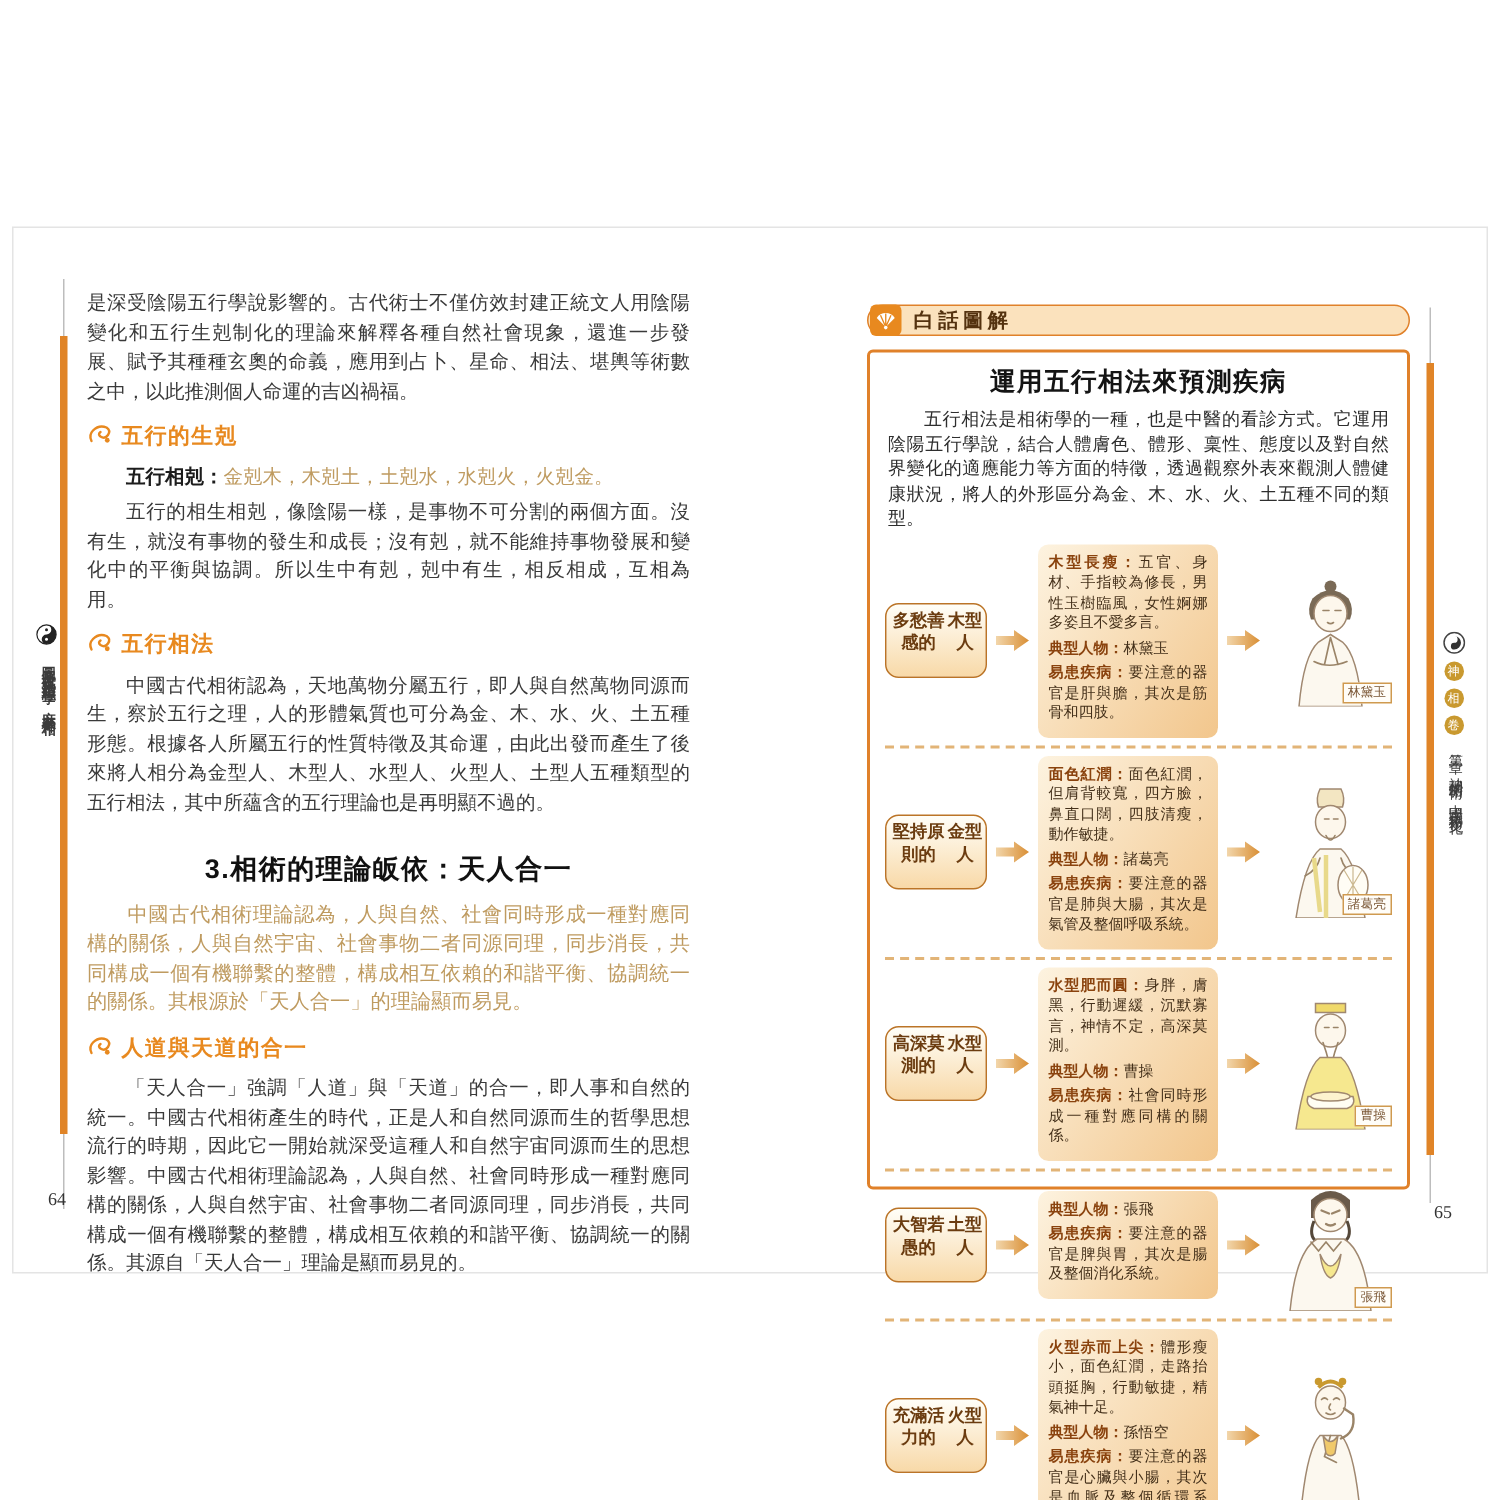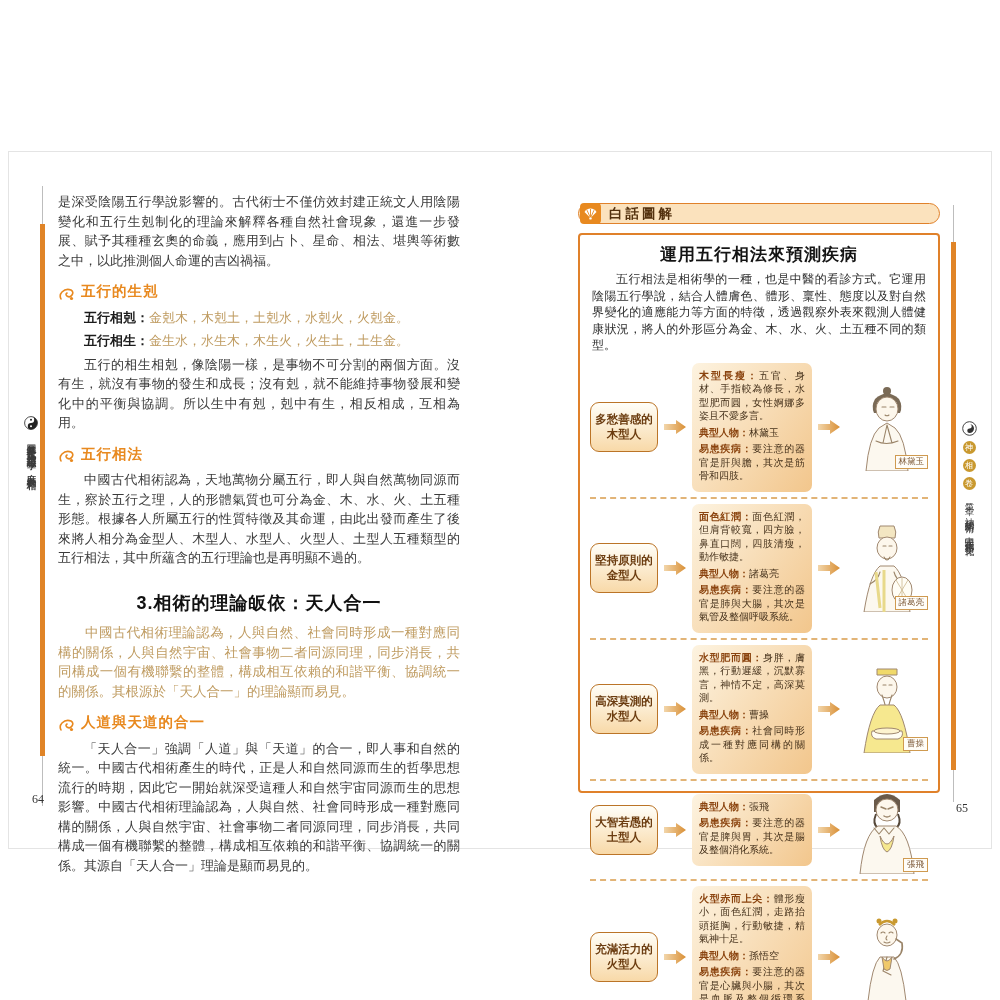--- a/index.html
+++ b/index.html
@@ -4,21 +4,21 @@
 <style>
   html,body{margin:0;padding:0;background:#fff;}
   body{width:1000px;height:1000px;position:relative;font-family:"Liberation Sans",sans-serif;color:#3a3a3a;}
   .sheet{position:absolute;left:8px;top:151px;width:982px;height:696px;background:#fff;border:1px solid #e4e4e4;}
 
   
   .leftcol{position:absolute;left:58px;top:192px;width:402px;font-size:13px;line-height:19.5px;text-align:justify;}
   .para{margin:0 0 6px 0;}
   .indent{text-indent:2em;}
   .tan{color:#bf9b60;}
-  .shead{display:flex;align-items:flex-end;gap:6px;margin:12px 0 6px 0;}
+  .shead{display:flex;align-items:flex-start;gap:6px;margin:12px 0 6px 0;}
   .shead .stitle{font-weight:bold;font-size:14.5px;color:#e8891f;letter-spacing:1px;}
   .kv{margin:4px 0 4px 2em;}
   .kv b{color:#1c1c1c;}
   .bigtitle{font-size:18px;font-weight:bold;color:#111;text-align:center;margin:26px 0 10px 0;letter-spacing:1px;}
   .pagenum{position:absolute;font-family:"Liberation Serif",serif;font-size:12px;color:#333;}
   .pn-left{left:32px;top:792px;}
   .pn-right{left:956px;top:801px;}
 
   
   .vline{position:absolute;width:1px;background:#bdbdbd;}
@@ -31,21 +31,21 @@
 
   
   .hdrbar{position:absolute;left:578px;top:203px;width:362px;height:21px;border:1.5px solid #e0812a;border-radius:13px;background:#fbe2bd;display:flex;align-items:center;box-sizing:border-box;}
   .hdricon{width:21px;height:21px;margin-left:1px;border-radius:4px;background:#e8891f;display:flex;align-items:center;justify-content:center;}
   .hdrlabel{font-size:13.5px;font-weight:bold;color:#54320f;letter-spacing:3px;margin-left:8px;}
   .bhbox{position:absolute;left:578px;top:233px;width:362px;height:560px;border:2px solid #e0812a;border-radius:4px;background:#fff;box-sizing:border-box;padding:6px 10px 4px 10px;}
   .btitle{text-align:center;font-size:17px;font-weight:bold;color:#141414;letter-spacing:1px;margin:2px 0 5px 0;}
   .bintro{font-size:12px;line-height:16.5px;text-align:justify;text-indent:2em;color:#2e2e2e;margin:0 2px 4px 2px;}
   .frow{display:flex;align-items:center;gap:5px;padding:5px 0;}
   .frow + .frow{border-top:2px dashed #e2b477;}
-  .rlabel{width:62px;min-height:40px;flex:none;border:1.5px solid #bb7427;border-radius:9px;background:linear-gradient(180deg,#fffef8,#f8d9a8);display:flex;flex-direction:column;justify-content:center;text-align:center;font-size:11.5px;font-weight:bold;color:#6b3c10;line-height:15px;padding:4px 2px;}
+  .rlabel{width:62px;min-height:40px;flex:none;border:1.5px solid #bb7427;border-radius:9px;background:linear-gradient(180deg,#fffef8,#f8d9a8);display:flex;flex-direction:row;justify-content:center;text-align:center;font-size:11.5px;font-weight:bold;color:#6b3c10;line-height:15px;padding:4px 2px;}
   .arr{flex:none;width:24px;height:18px;}
   .rpanel{flex:1;border-radius:7px;background:linear-gradient(125deg,#fdf3e0 0%,#f2c68c 100%);padding:6px 7px;font-size:10px;line-height:13.5px;color:#44301a;text-align:justify;}
   .rpanel p{margin:0 0 3px 0;}
   .rpanel .lead{font-weight:bold;color:#8a430e;}
   .rfig{flex:none;width:82px;height:88px;position:relative;}
   .cap{position:absolute;right:0;bottom:2px;border:1px solid #cf9a50;background:#fffdf8;color:#7a5634;font-size:8.5px;padding:0 3px;font-family:"Liberation Serif",serif;}
   .sketch{stroke:#9a8468;stroke-width:1.1;fill:none;stroke-linecap:round;}
 </style>
 </head>
 <body>
@@ -79,21 +79,20 @@
   <p class="para">是深受陰陽五行學說影響的。古代術士不僅仿效封建正統文人用陰陽變化和五行生剋制化的理論來解釋各種自然社會現象，還進一步發展、賦予其種種玄奧的命義，應用到占卜、星命、相法、堪輿等術數之中，以此推測個人命運的吉凶禍福。</p>
 
   <div class="shead">
     <svg width="17" height="15" viewBox="0 0 17 15">
       <path d="M3 12 Q1 8 4 5 Q8 1 13 3 Q16 5 14 8 Q12 11 9 9 Q7 7.5 9 6" class="sketch" style="stroke:#e8891f;stroke-width:1.6"></path>
       <circle cx="13.5" cy="11.5" r="1.6" fill="#e8891f"></circle>
     </svg>
     <span class="stitle">五行的生剋</span>
   </div>
   <div class="kv"><b>五行相剋：</b><span class="tan">金剋木，木剋土，土剋水，水剋火，火剋金。</span></div>
-  <div class="kv"><b>五行相生：</b><span class="tan">金生水，水生木，木生火，火生土，土生金。</span></div>
   <p class="para indent">五行的相生相剋，像陰陽一樣，是事物不可分割的兩個方面。沒有生，就沒有事物的發生和成長；沒有剋，就不能維持事物發展和變化中的平衡與協調。所以生中有剋，剋中有生，相反相成，互相為用。</p>
 
   <div class="shead">
     <svg width="17" height="15" viewBox="0 0 17 15">
       <path d="M3 12 Q1 8 4 5 Q8 1 13 3 Q16 5 14 8 Q12 11 9 9 Q7 7.5 9 6" class="sketch" style="stroke:#e8891f;stroke-width:1.6"></path>
       <circle cx="13.5" cy="11.5" r="1.6" fill="#e8891f"></circle>
     </svg>
     <span class="stitle">五行相法</span>
   </div>
   <p class="para indent">中國古代相術認為，天地萬物分屬五行，即人與自然萬物同源而生，察於五行之理，人的形體氣質也可分為金、木、水、火、土五種形態。根據各人所屬五行的性質特徵及其命運，由此出發而產生了後來將人相分為金型人、木型人、水型人、火型人、土型人五種類型的五行相法，其中所蘊含的五行理論也是再明顯不過的。</p>
@@ -145,21 +144,21 @@
 
   <div class="frow">
     <div class="rlabel">
       <span>多愁善感的</span>
       <span>木型人</span>
     </div>
     <svg class="arr" viewBox="0 0 24 18">
         <path d="M1 6 h12 v-4 l10 7 -10 7 v-4 h-12 z" fill="url(#ag)"></path>
       </svg>
     <div class="rpanel">
-      <p><span class="lead">木型長瘦：</span><span>五官、身材、手指較為修長，水型肥而圓，女性婀娜多姿且不愛多言。</span></p>
+      <p><span class="lead">木型長瘦：</span><span>五官、身材、手指較為修長，男性玉樹臨風，女性婀娜多姿且不愛多言。</span></p>
       <p><span class="lead">典型人物：</span><span>林黛玉</span></p>
       <p><span class="lead">易患疾病：</span><span>要注意的器官是肝與膽，其次是筋骨和四肢。</span></p>
     </div>
     <svg class="arr" viewBox="0 0 24 18">
         <path d="M1 6 h12 v-4 l10 7 -10 7 v-4 h-12 z" fill="url(#ag)"></path>
       </svg>
     <div class="rfig">
       <svg width="82" height="88" viewBox="0 0 82 88">
         <circle cx="41" cy="8" r="4" fill="#7a6a56"></circle>
         <path d="M29 16 Q41 5 53 16 Q57 23 54 30 L28 30 Q25 23 29 16 Z" fill="#7a6a56"></path>

